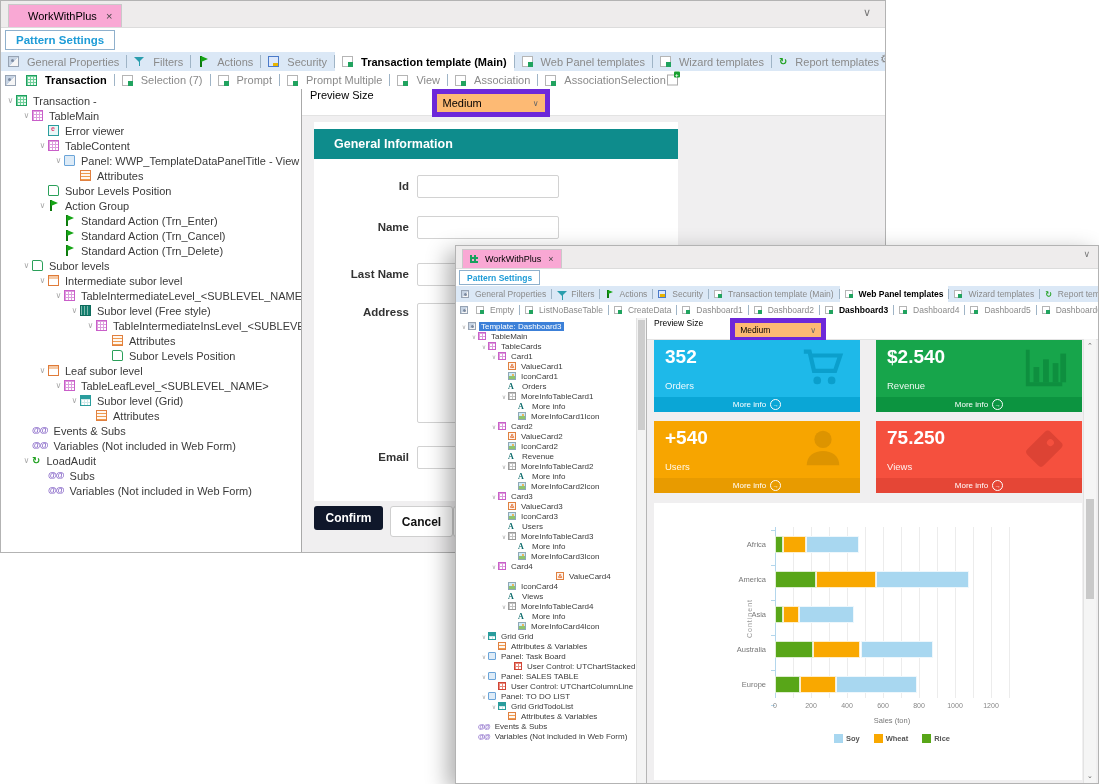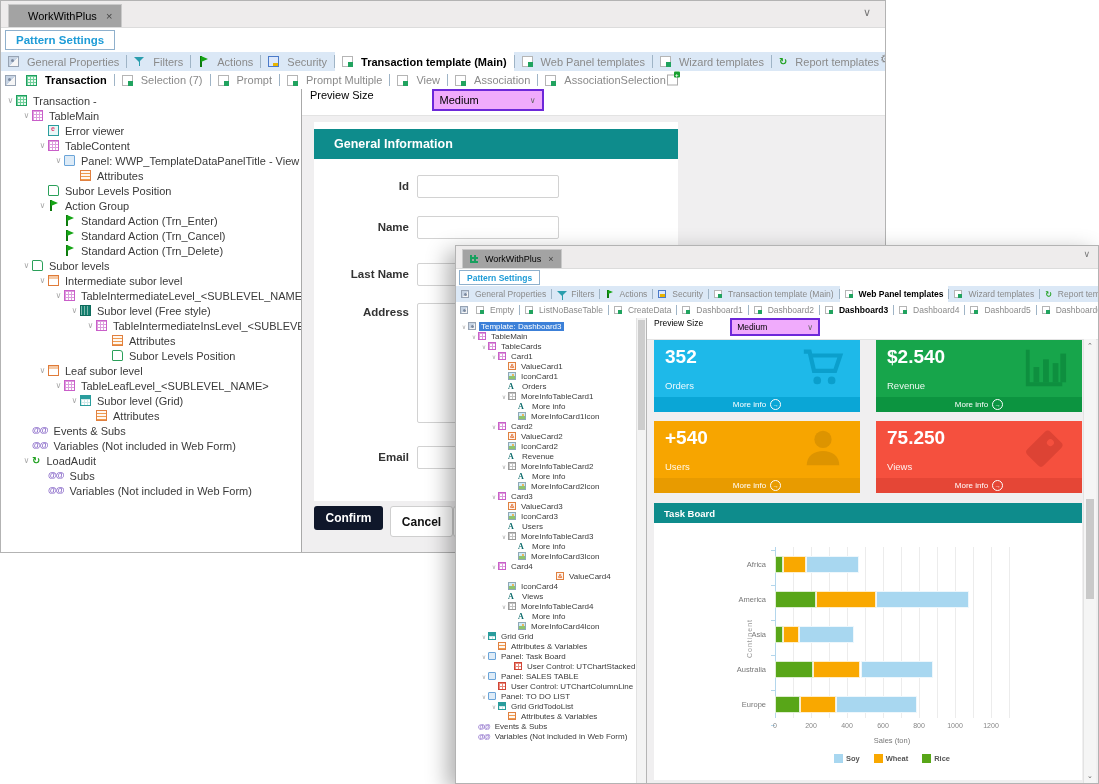--- a/index.html
+++ b/index.html
@@ -3,21 +3,21 @@
 <meta charset="utf-8">
 <style>
   html,body{margin:0;padding:0;background:#fff;font-family:"Liberation Sans","DejaVu Sans",sans-serif;}
   #stage{position:relative;width:1099px;height:784px;overflow:hidden;background:#fff;}
   .win{position:absolute;background:#fff;border:1px solid #b3b3b3;box-sizing:border-box;}
   #backwin{left:0;top:0;width:886px;height:553px;}
   #frontwin{left:455px;top:245px;width:644px;height:539px;box-shadow:-8px 6px 20px rgba(0,0,0,.30);font-size:9px;}
   
   .titlebar{position:relative;background:#eeecec;border-bottom:1px solid #dcdcdc;}
   #backwin .titlebar{height:26px;} #frontwin .titlebar{height:22px;}
-  .doctab{position:absolute;bottom:0;background:#a3a3a3;border:1px solid #c9c9c9;border-bottom:none;display:flex;align-items:center;}
+  .doctab{position:absolute;bottom:0;background:#f9a8d4;border:1px solid #c9c9c9;border-bottom:none;display:flex;align-items:center;}
   #backwin .doctab{left:7px;top:3px;gap:6px;padding:0 9px;font-size:11px;}
   #frontwin .doctab{left:6px;top:3px;gap:4px;padding:0 7px;font-size:9px;}
   .closex{color:#444;margin-left:3px;}
   .tb-chev{position:absolute;color:#777;}
   #backwin .tb-chev{right:14px;top:5px;font-size:11px;} #frontwin .tb-chev{right:8px;top:3px;font-size:9px;}
   .patternrow{position:relative;background:#fff;}
   #backwin .patternrow{height:24px;} #frontwin .patternrow{height:17px;}
   .psbtn{position:absolute;background:#fff;border:1px solid #8fb0cc;color:#1e9cd7;font-weight:bold;display:flex;align-items:center;}
   #backwin .psbtn{left:4px;top:2px;height:18px;padding:0 10px;font-size:11.5px;}
   #frontwin .psbtn{left:3px;top:1px;height:13px;padding:0 7px;font-size:8.5px;}
@@ -43,21 +43,21 @@
   .chv{color:#a7a7a7;text-align:center;flex:none;}
   #backwin .chv{width:11px;font-size:8px;} #frontwin .chv{width:8px;font-size:6px;}
   .lbl{padding:0 2px;}
   .trow.sel .lbl{background:#3c80d8;color:#fff;}
   .tree-scroll{position:absolute;right:0;top:0;bottom:0;width:9px;background:#f3f3f3;border-left:1px solid #e2e2e2;}
   .tree-thumb{position:absolute;left:1px;top:2px;width:7px;height:110px;background:#cdcdcd;}
   .prevpane{position:relative;flex:1;background:#f0eff0;overflow:hidden;}
   .sizerow{background:#fff;border-bottom:1px solid #e3e3e3;display:flex;align-items:flex-start;}
   #backwin .sizerow{height:26px;font-size:11px;padding-left:8px;}
   #frontwin .sizerow{height:21px;font-size:8.5px;padding-left:7px;}
-  .dd{background:#f0abfc;border:2px solid #6d28d9;display:flex;align-items:center;justify-content:space-between;}
+  .dd{background:#fdba74;border:5px solid #6d28d9;display:flex;align-items:center;justify-content:space-between;}
   #backwin .dd{margin-left:58px;width:96px;height:18px;font-size:11px;padding:0 6px;}
   #frontwin .dd{margin-left:27px;width:76px;height:14px;font-size:8.5px;padding:0 5px;}
   .dd .chvd{color:#666;font-size:8px;}
   .canvas{position:absolute;left:0;right:0;bottom:0;}
   #backwin .canvas{top:26px;} #frontwin .canvas{top:21px;}
   
   .formpanel{position:absolute;left:12px;top:7px;width:364px;height:379px;background:#fff;}
   .formheader{position:absolute;left:0;right:0;top:7px;height:30px;background:#0e8c8c;color:#fff;font-weight:bold;font-size:12.5px;display:flex;align-items:center;padding-left:20px;box-sizing:border-box;}
   .frow{position:absolute;left:0;display:flex;}
   .flabel{width:95px;text-align:right;padding-right:8px;font-size:11.5px;font-weight:bold;color:#333;flex:none;}
@@ -754,21 +754,20 @@
                       <circle cx="12" cy="8" r="1.8" fill="#f5503e"></circle>
                     </g>
                   </svg></div>
                 <div class="cfoot" style="background: rgb(229, 70, 54);">
                   <span>More info</span>
                   <span class="arr">→</span>
                 </div>
               </div>
             </div>
           <div class="taskpanel">
-            <div class="taskheader">Task Board</div>
             <div class="chart" id="f-chart">
                 <div class="gline" style="left: 121px; top: 24px; height: 171px; background: rgb(179, 214, 236);"></div>
                 <div class="gline" style="left: 139px; top: 24px; height: 171px; background: rgb(236, 236, 236);"></div>
                 <div class="gline" style="left: 157px; top: 24px; height: 171px; background: rgb(236, 236, 236);"></div>
                 <div class="gline" style="left: 175px; top: 24px; height: 171px; background: rgb(236, 236, 236);"></div>
                 <div class="gline" style="left: 193px; top: 24px; height: 171px; background: rgb(236, 236, 236);"></div>
                 <div class="gline" style="left: 211px; top: 24px; height: 171px; background: rgb(236, 236, 236);"></div>
                 <div class="gline" style="left: 229px; top: 24px; height: 171px; background: rgb(236, 236, 236);"></div>
                 <div class="gline" style="left: 247px; top: 24px; height: 171px; background: rgb(236, 236, 236);"></div>
                 <div class="gline" style="left: 265px; top: 24px; height: 171px; background: rgb(236, 236, 236);"></div>

